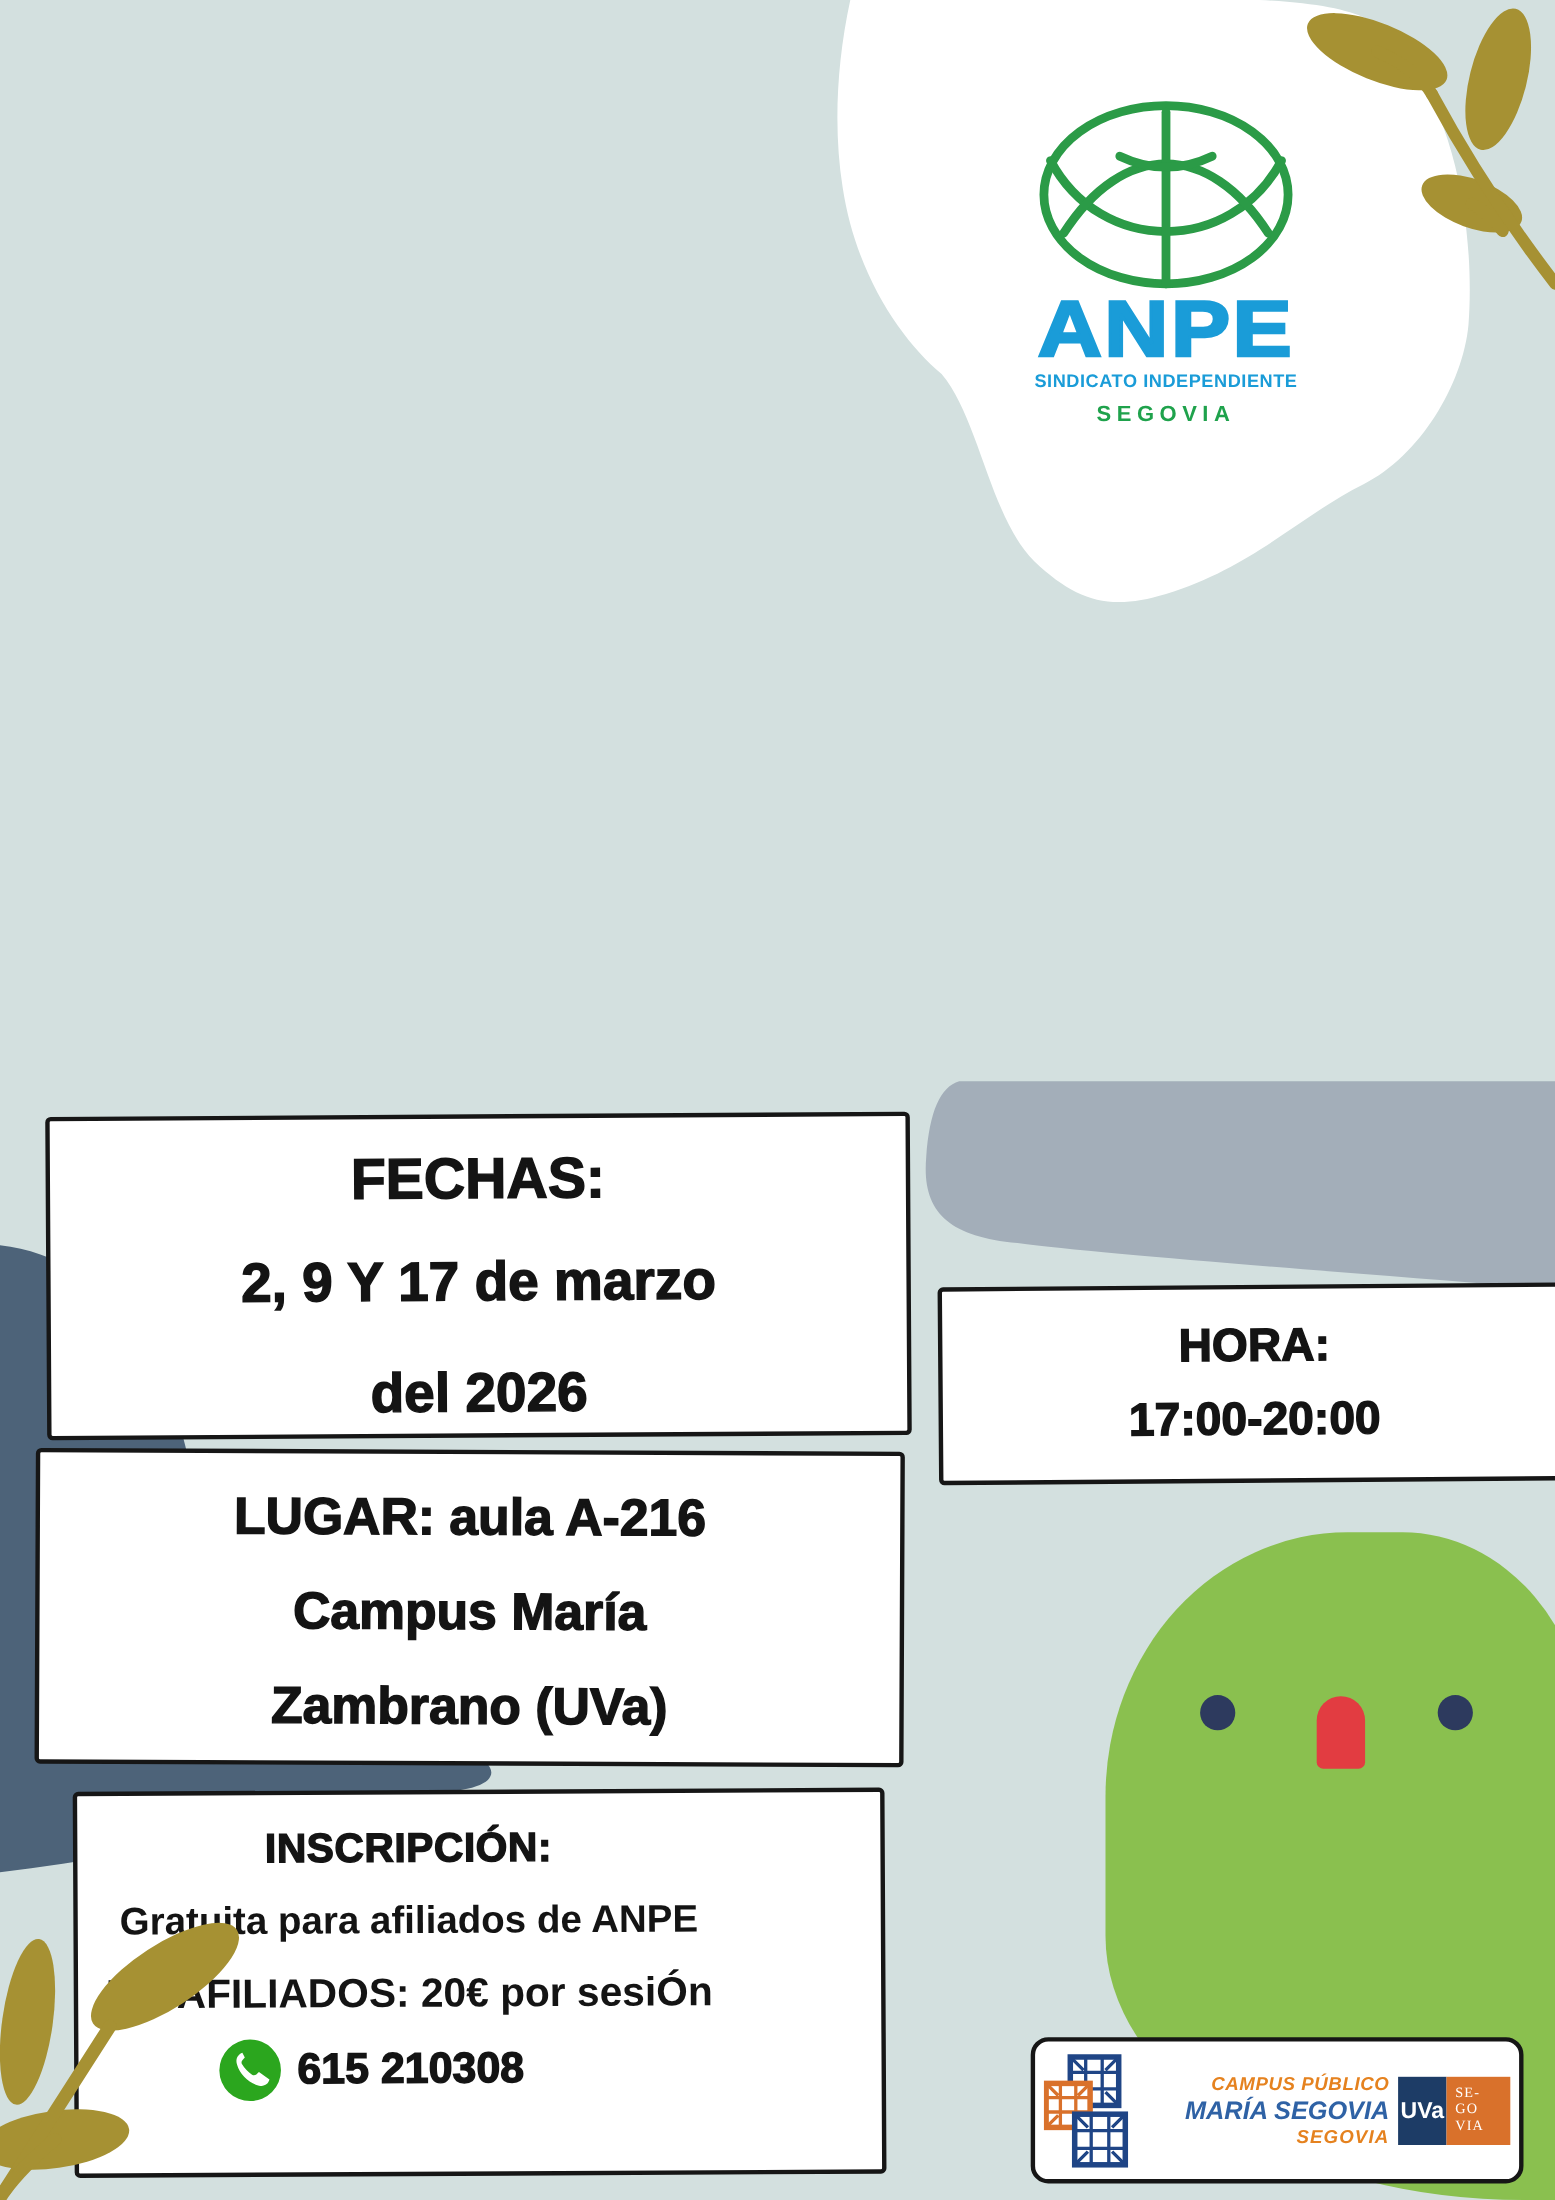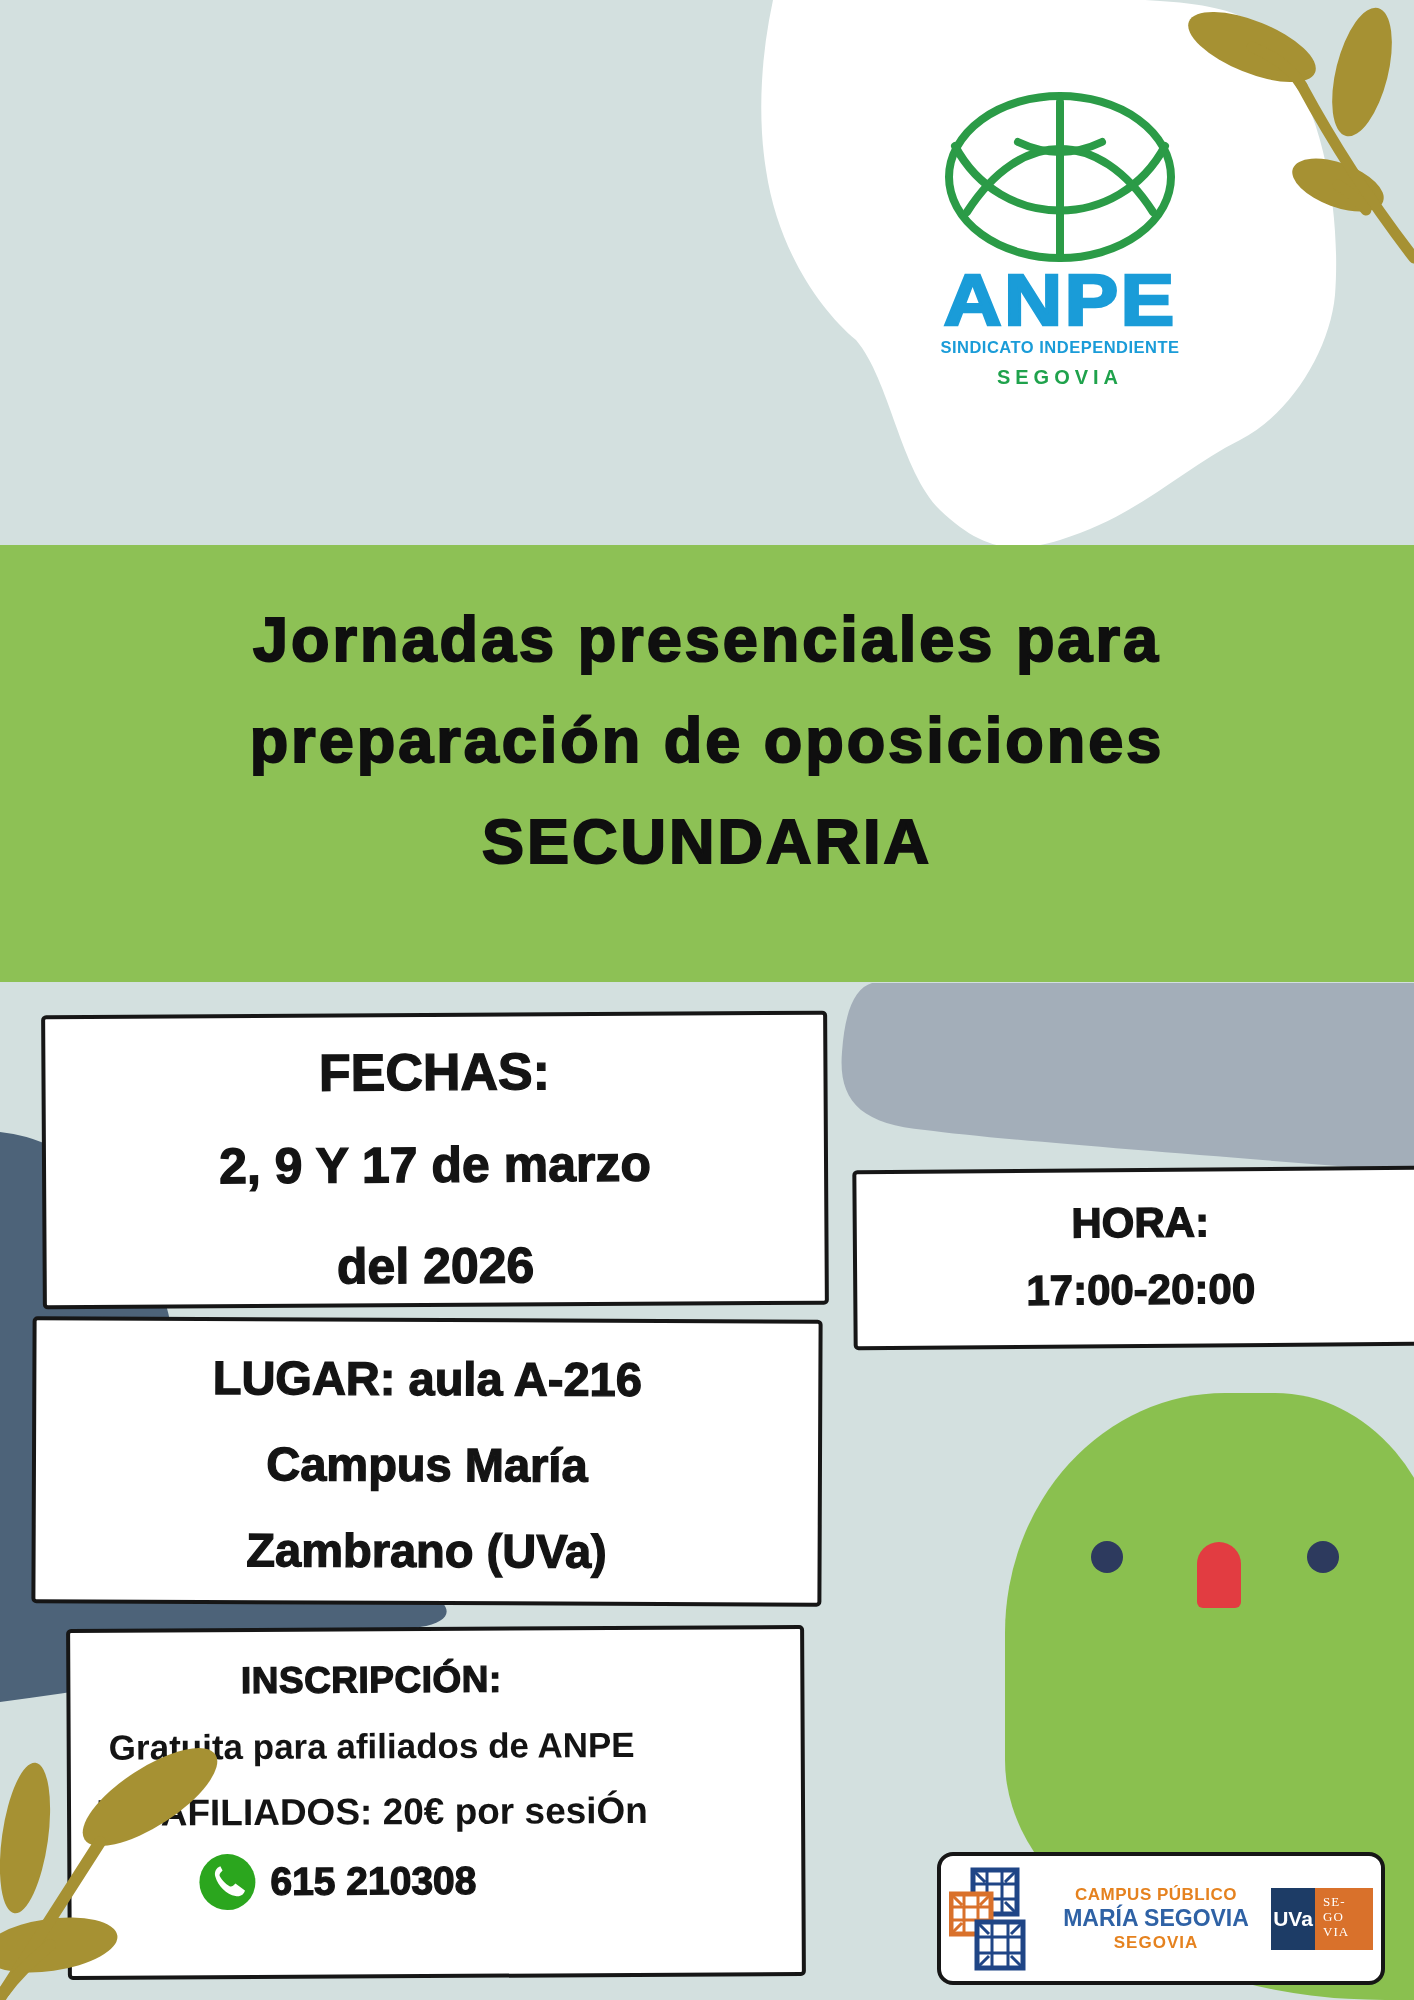--- a/index.html
+++ b/index.html
@@ -76,21 +76,21 @@
   }
   .cert-line{display:block;font-size:31px;font-weight:700;line-height:47px;transform:scaleX(.93);-webkit-text-stroke:1px currentColor;}
 
   
   .footer-card{
     left:937px;top:1852px;width:448px;height:133px;background:#fff;
     border:4px solid #161616;border-radius:16px;
     display:flex;align-items:center;gap:8px;padding:0 8px;
   }
   .campus-icons{flex:none;}
-  .campus-text{flex:1;text-align:center;line-height:1.05;}
+  .campus-text{flex:1;text-align:right;line-height:1.05;font-style:italic;}
   .campus-top{font-size:17px;font-weight:700;letter-spacing:.5px;color:var(--campus-orange,#e5821f);}
   .campus-name{font-size:23px;font-weight:700;color:var(--campus-blue,#2f62a5);margin:3px 0;}
   .campus-city{font-size:17px;font-weight:700;letter-spacing:1px;color:var(--campus-orange,#e5821f);}
   .uva-block{flex:none;display:flex;}
   .uva-navy{width:44px;height:62px;background:var(--uva-navy,#1d3c66);color:#fff;display:flex;align-items:center;justify-content:center;font-size:21px;font-weight:700;}
   .uva-orange{width:58px;height:62px;background:var(--uva-orange,#d9712b);color:#fff;padding:6px 0 16px 8px;}
   .uva-seg-line{font-family:"Liberation Serif",serif;font-size:13px;line-height:15px;letter-spacing:1px;display:block;}
 </style>
 </head>
 <body>
@@ -124,27 +124,20 @@
       <ellipse cx="212" cy="72" rx="26" ry="66" transform="rotate(14 212 72)"></ellipse>
       <ellipse cx="188" cy="185" rx="48" ry="22" transform="rotate(20 188 185)"></ellipse>
     </g>
     <g fill="none" stroke="#a69133" stroke-width="11" stroke-linecap="round">
       <path d="M102,47 Q138,62 152,86"></path>
       <path d="M152,86 Q200,175 264,258"></path>
       <path d="M188,185 Q205,195 216,210"></path>
     </g>
   </svg>
 
-  <div class="abs band">
-    <div class="band-inner">
-      <div>Jornadas presenciales para</div>
-      <div>preparación de oposiciones</div>
-      <div>SECUNDARIA</div>
-    </div>
-  </div>
 
   <svg class="abs blob-gray" width="584" height="205" viewBox="0 0 584 205">
     <path fill="#a3aeb9" d="M42,8 L584,8 L584,197 C370,180 170,165 95,155
       C30,149 8,125 12,77 C15,35 25,13 42,8 Z"></path>
   </svg>
 
   <svg class="abs blob-navy" width="470" height="585" viewBox="0 0 470 585">
     <path fill="#4d6379" d="M0,7 C90,17 150,95 172,205 C195,320 260,395 430,469
       C455,482 452,497 420,502 C300,525 140,560 0,577 Z"></path>
   </svg>

